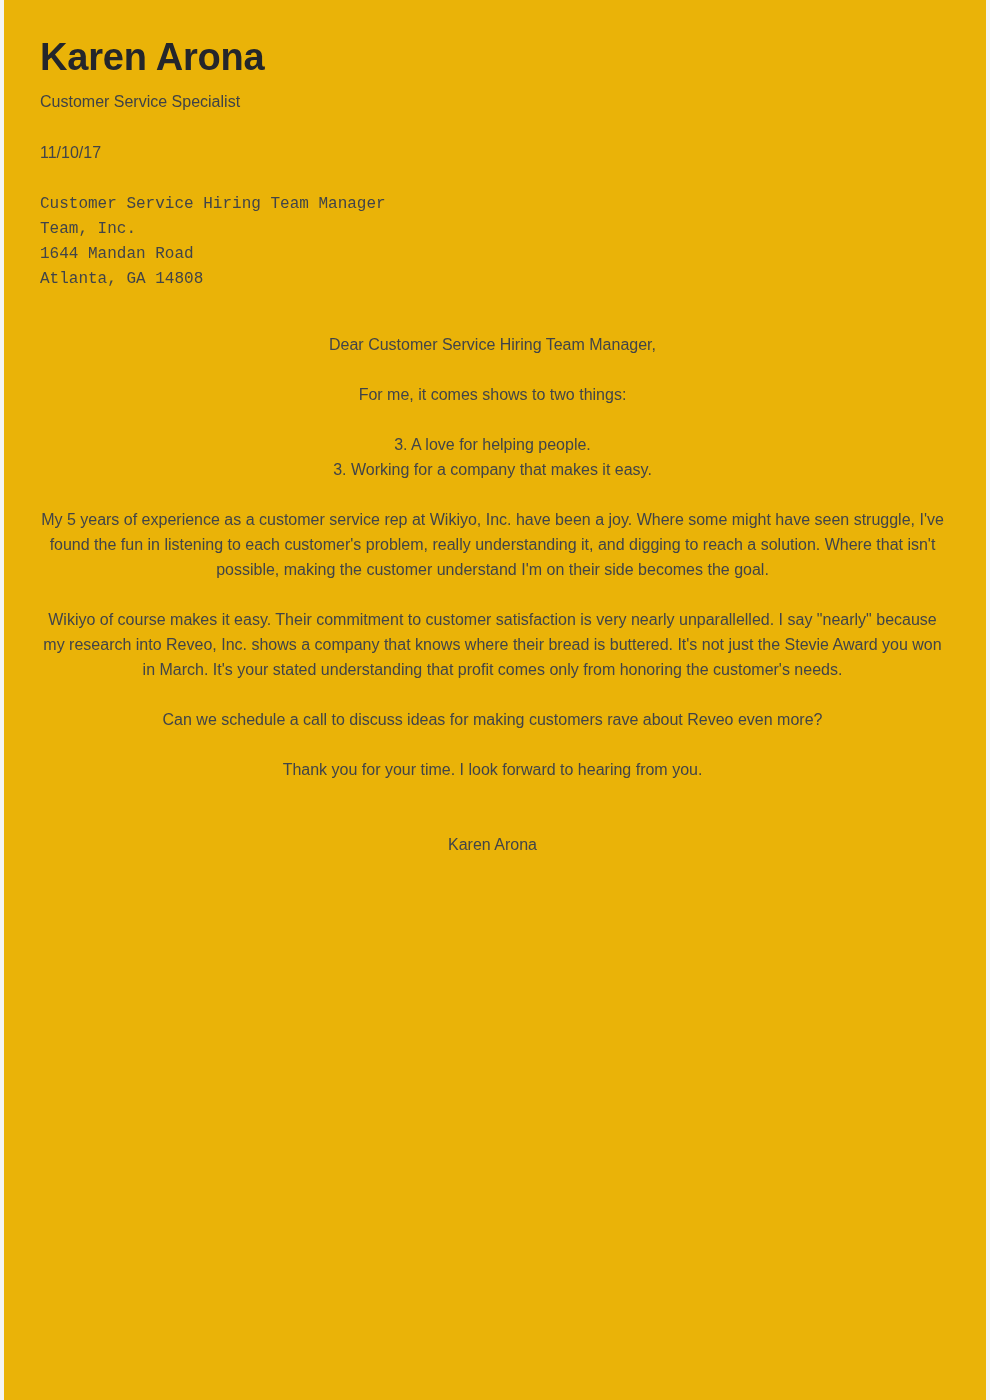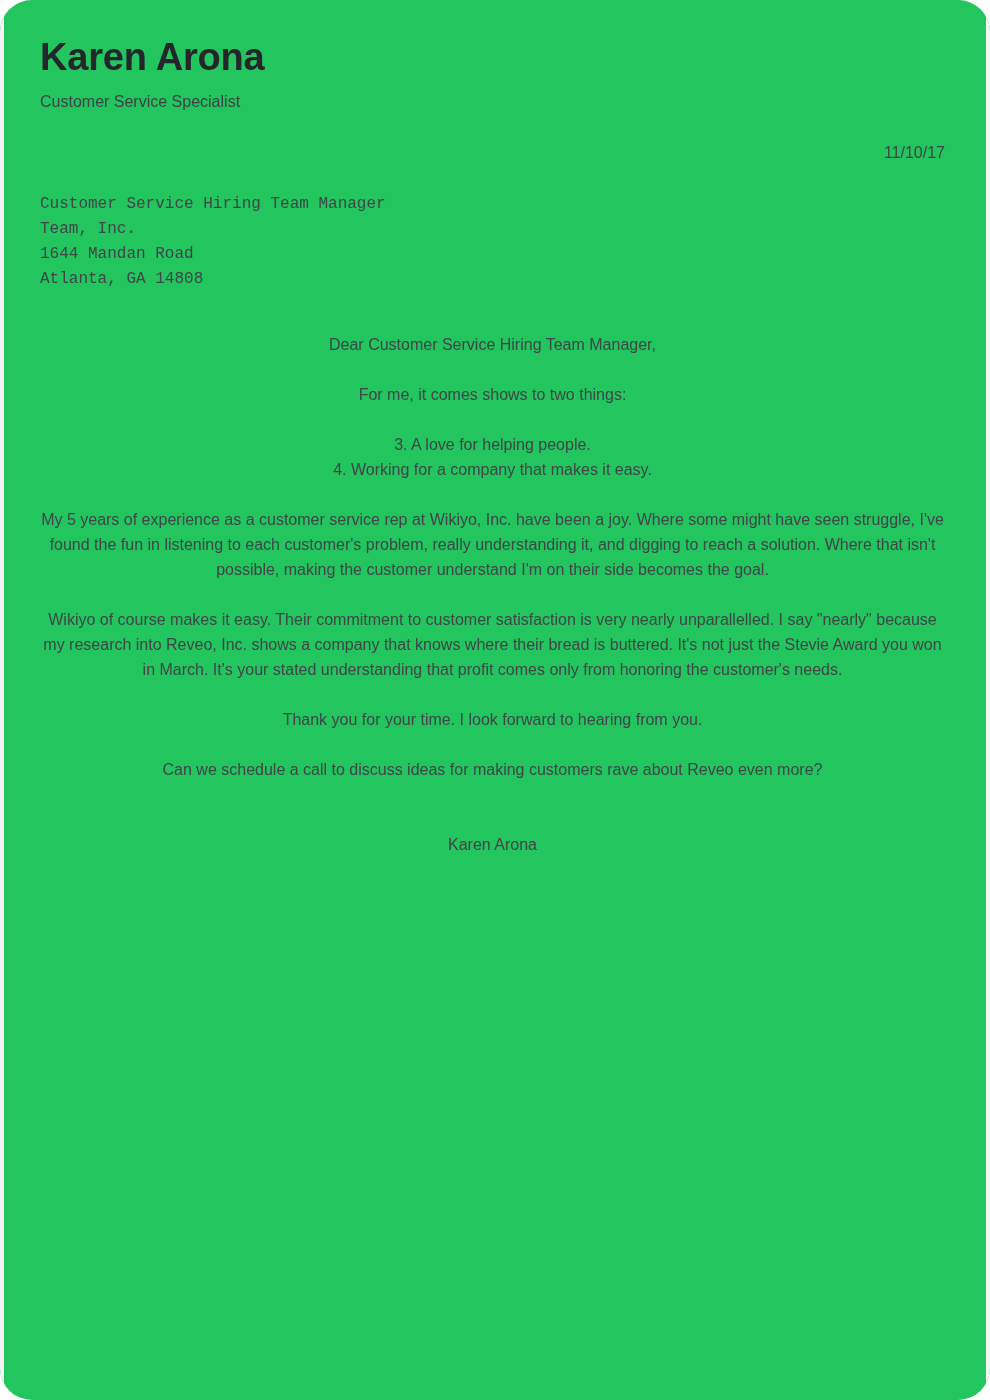--- a/index.html
+++ b/index.html
@@ -8,24 +8,23 @@
     background: #ffffff;
   }
   body {
     font-family: "Liberation Sans", sans-serif;
     -webkit-font-smoothing: antialiased;
   }
   .page {
     position: relative;
     width: 990px;
     height: 1400px;
-    background: #22c55e;
+    background: #eab308;
     box-sizing: border-box;
     overflow: hidden;
-    border-radius: 32px;
   }
   
   .page-edge {
     position: absolute;
     top: 0;
     width: 4px;
     height: 100%;
     background: #f4f4f4;
     pointer-events: none;
   }
@@ -80,21 +79,20 @@
     line-height: 1.58;
   }
   
   .contact-row.address .contact-label { width: 57px; margin-right: 8px; }
 
   .date {
     font-size: 16px;
     color: #414449;
     line-height: 1.5;
     margin: 16px 0 27px 0;
-    text-align: right;
   }
 
   .recipient {
     margin-bottom: 41px;
     font-family: Liberation Mono, monospace;
   }
   .recipient-line {
     font-size: 16px;
     color: #414449;
     line-height: 1.57;
@@ -147,25 +145,25 @@
       <div class="recipient-line">1644 Mandan Road</div>
       <div class="recipient-line">Atlanta, GA 14808</div>
     </div>
 
     <div class="body-text">
       <p class="salutation">Dear Customer Service Hiring Team Manager,</p>
       <p class="para">For me, it comes shows to two things:</p>
 
       <div class="list">
         <div class="list-item">3. A love for helping people.</div>
-        <div class="list-item">4. Working for a company that makes it easy.</div>
+        <div class="list-item">3. Working for a company that makes it easy.</div>
       </div>
 
       <p class="para">My 5 years of experience as a customer service rep at Wikiyo, Inc. have been a joy. Where some might have seen struggle, I've found the fun in listening to each customer's problem, really understanding it, and digging to reach a solution. Where that isn't possible, making the customer understand I'm on their side becomes the goal.</p>
       <p class="para">Wikiyo of course makes it easy. Their commitment to customer satisfaction is very nearly unparallelled. I say "nearly" because my research into Reveo, Inc. shows a company that knows where their bread is buttered. It's not just the Stevie Award you won in March. It's your stated understanding that profit comes only from honoring the customer's needs.</p>
+      <p class="para">Can we schedule a call to discuss ideas for making customers rave about Reveo even more?</p>
       <p class="para">Thank you for your time. I look forward to hearing from you.</p>
-      <p class="para">Can we schedule a call to discuss ideas for making customers rave about Reveo even more?</p>
 
       <p class="signature">Karen Arona</p>
     </div>
 
   </div>
 </div>
 
 </body></html>

